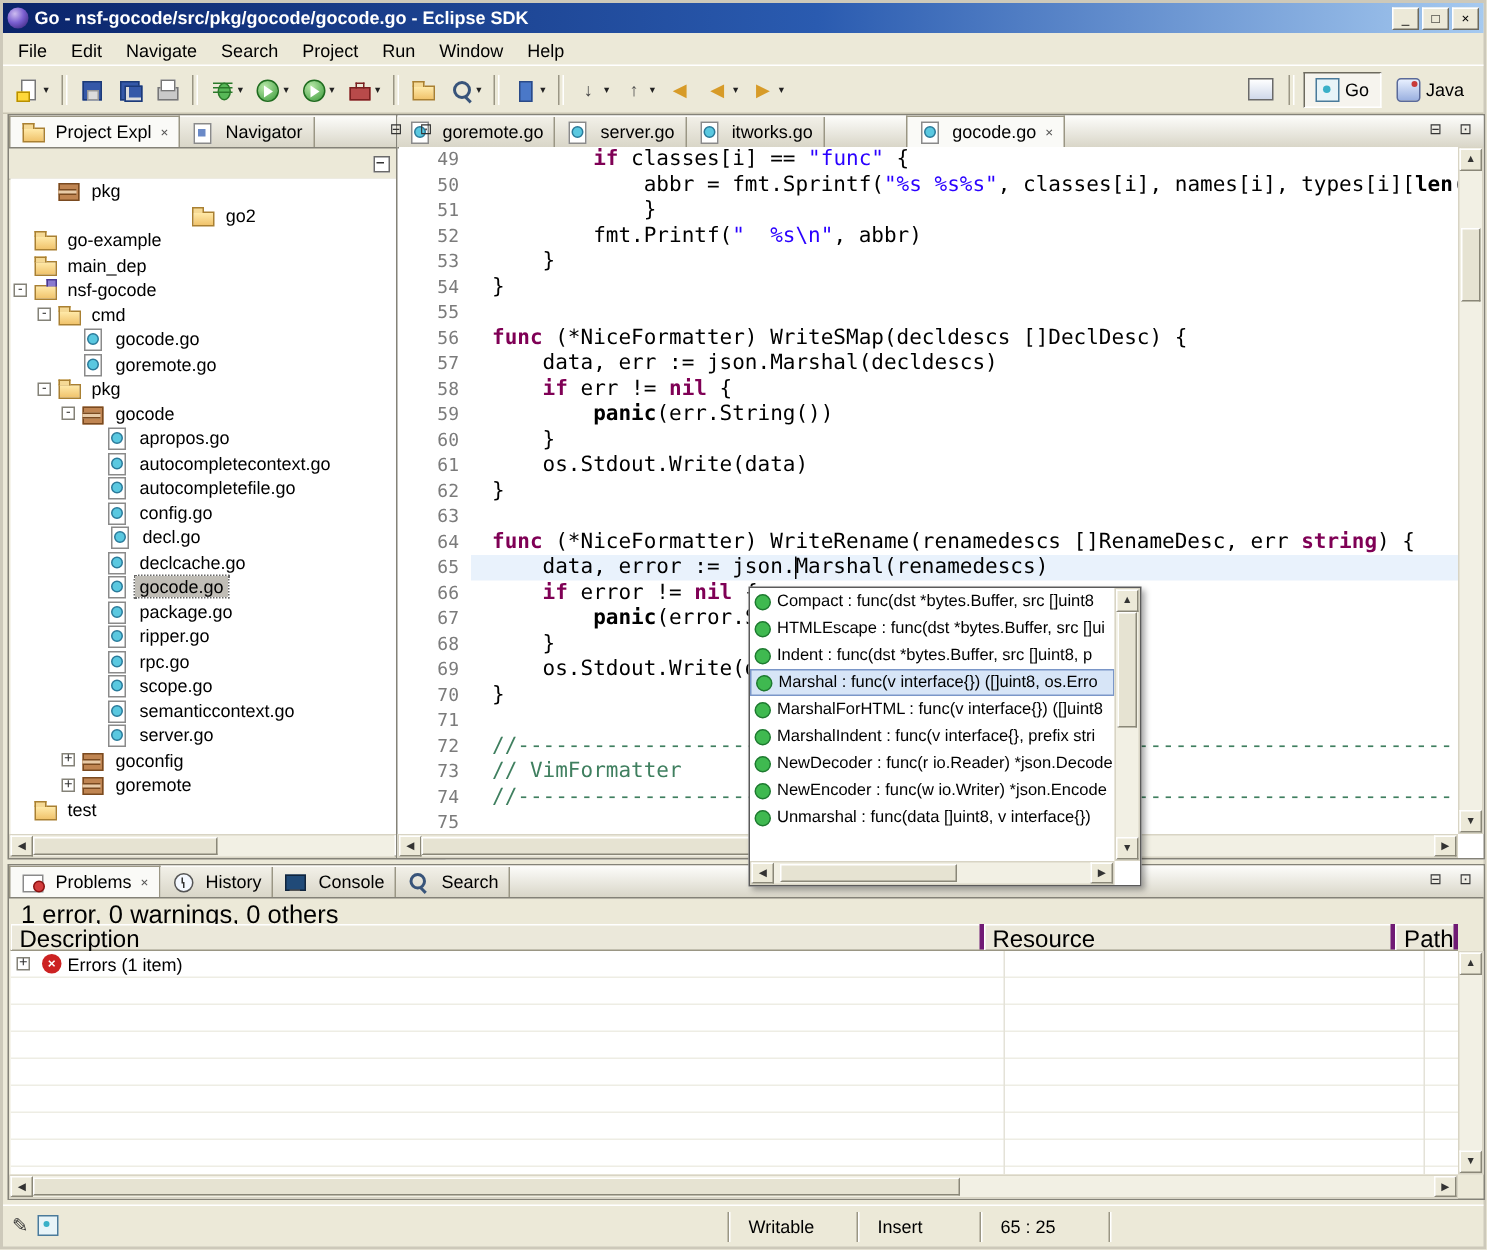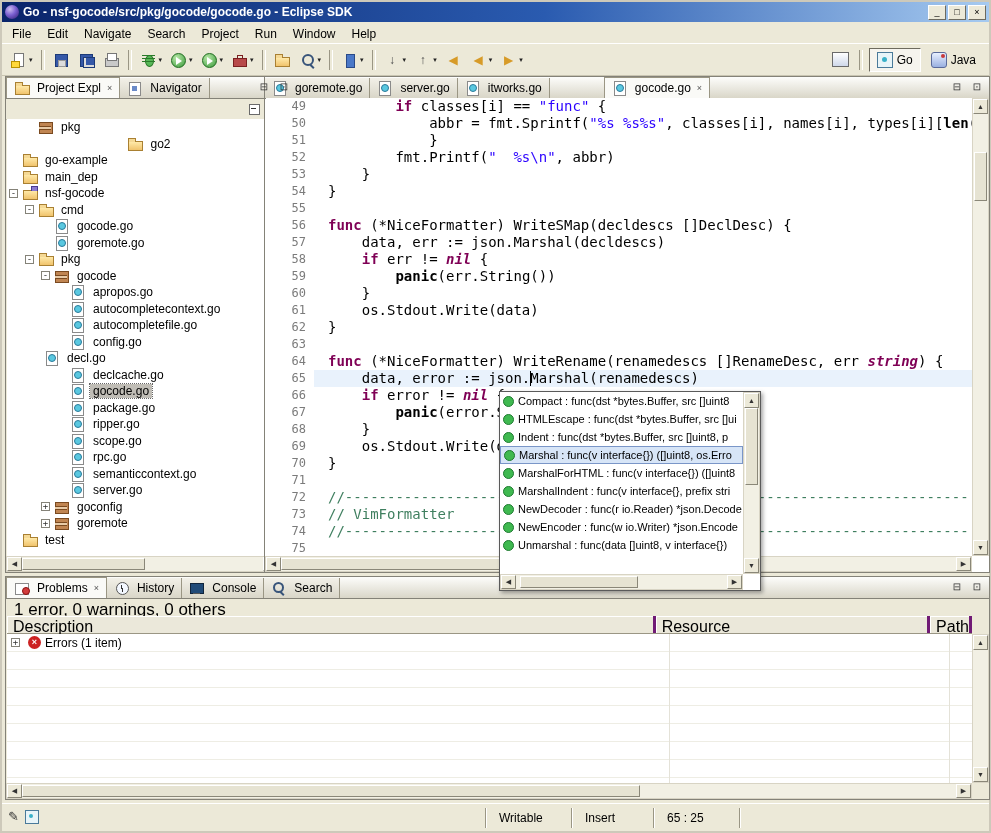--- a/index.html
+++ b/index.html
@@ -121,21 +121,21 @@
 
   
   .code-wrap{position:absolute;left:1px;top:21px;right:17px;bottom:16px;background:#fff;overflow:hidden;
     font-family:"DejaVu Sans Mono",monospace;font-size:14px}
   .cline{height:17px;display:flex;white-space:pre}
   .lnum{width:40px;flex:none;text-align:right;padding-right:8px;color:#7b7b7b;font-size:12px;line-height:17px;background:#fff}
   .ltext{flex:1;line-height:17px;position:relative;padding-left:14px;overflow:hidden}
   .cline.cur .ltext{background:var(--current-line)}
   .caret{position:absolute;left:calc(14px + 24ch);top:1px;bottom:1px;width:1px;background:#000}
   .tk-k{color:var(--keyword);font-weight:bold}
-  .tk-ki{color:var(--keyword);font-weight:bold;font-style:italic}
+  .tk-ki{color:var(--keyword);font-weight:bold;}
   .tk-s{color:var(--string)}
   .tk-c{color:var(--comment)}
   .tk-b{font-weight:bold}
 
   
   .popup{position:absolute;left:497px;top:389px;width:262px;height:200px;background:#fff;border:1px solid #5a5a5a;
     box-shadow:2px 2px 4px rgba(0,0,0,.35);z-index:20;box-sizing:border-box}
   .ac-list{position:absolute;left:0;top:0;right:17px;bottom:16px;overflow:hidden}
   .ac-item{height:18px;box-sizing:border-box;display:flex;align-items:center;font-size:11px;white-space:nowrap;overflow:hidden}
   .ac-item.sel{background:var(--popup-selection);border:1px solid #7a96c8}
@@ -375,21 +375,21 @@
         <div class="trow" style="padding-left: 50px;">
           <span class="texp none"></span>
           <span class="fi fi-gofile"></span>
           <span class="tlabel">autocompletefile.go</span>
         </div>
         <div class="trow" style="padding-left: 50px;">
           <span class="texp none"></span>
           <span class="fi fi-gofile"></span>
           <span class="tlabel">config.go</span>
         </div>
-        <div class="trow" style="padding-left: 24px;">
+        <div class="trow" style="padding-left: 24px; margin-left: 28px;">
           <span class="texp none"></span>
           <span class="fi fi-gofile"></span>
           <span class="tlabel">decl.go</span>
         </div>
         <div class="trow" style="padding-left: 50px;">
           <span class="texp none"></span>
           <span class="fi fi-gofile"></span>
           <span class="tlabel">declcache.go</span>
         </div>
         <div class="trow selected" style="padding-left: 50px;">
@@ -403,26 +403,26 @@
           <span class="tlabel">package.go</span>
         </div>
         <div class="trow" style="padding-left: 50px;">
           <span class="texp none"></span>
           <span class="fi fi-gofile"></span>
           <span class="tlabel">ripper.go</span>
         </div>
         <div class="trow" style="padding-left: 50px;">
           <span class="texp none"></span>
           <span class="fi fi-gofile"></span>
+          <span class="tlabel">rpc.go</span>
+        </div>
+        <div class="trow" style="padding-left: 50px;">
+          <span class="texp none"></span>
+          <span class="fi fi-gofile"></span>
           <span class="tlabel">scope.go</span>
-        </div>
-        <div class="trow" style="padding-left: 50px;">
-          <span class="texp none"></span>
-          <span class="fi fi-gofile"></span>
-          <span class="tlabel">rpc.go</span>
         </div>
         <div class="trow" style="padding-left: 50px;">
           <span class="texp none"></span>
           <span class="fi fi-gofile"></span>
           <span class="tlabel">semanticcontext.go</span>
         </div>
         <div class="trow" style="padding-left: 50px;">
           <span class="texp none"></span>
           <span class="fi fi-gofile"></span>
           <span class="tlabel">server.go</span>

